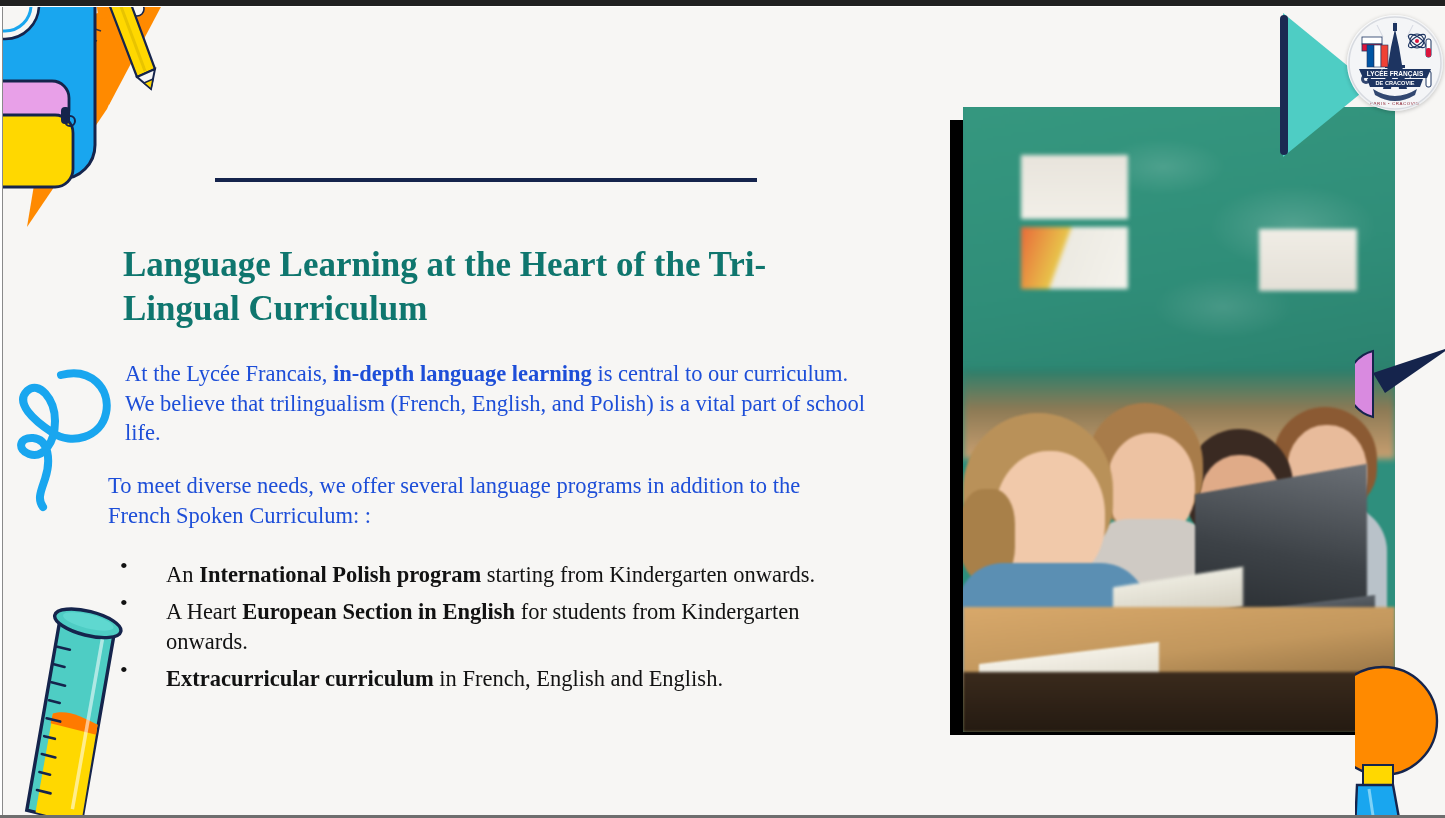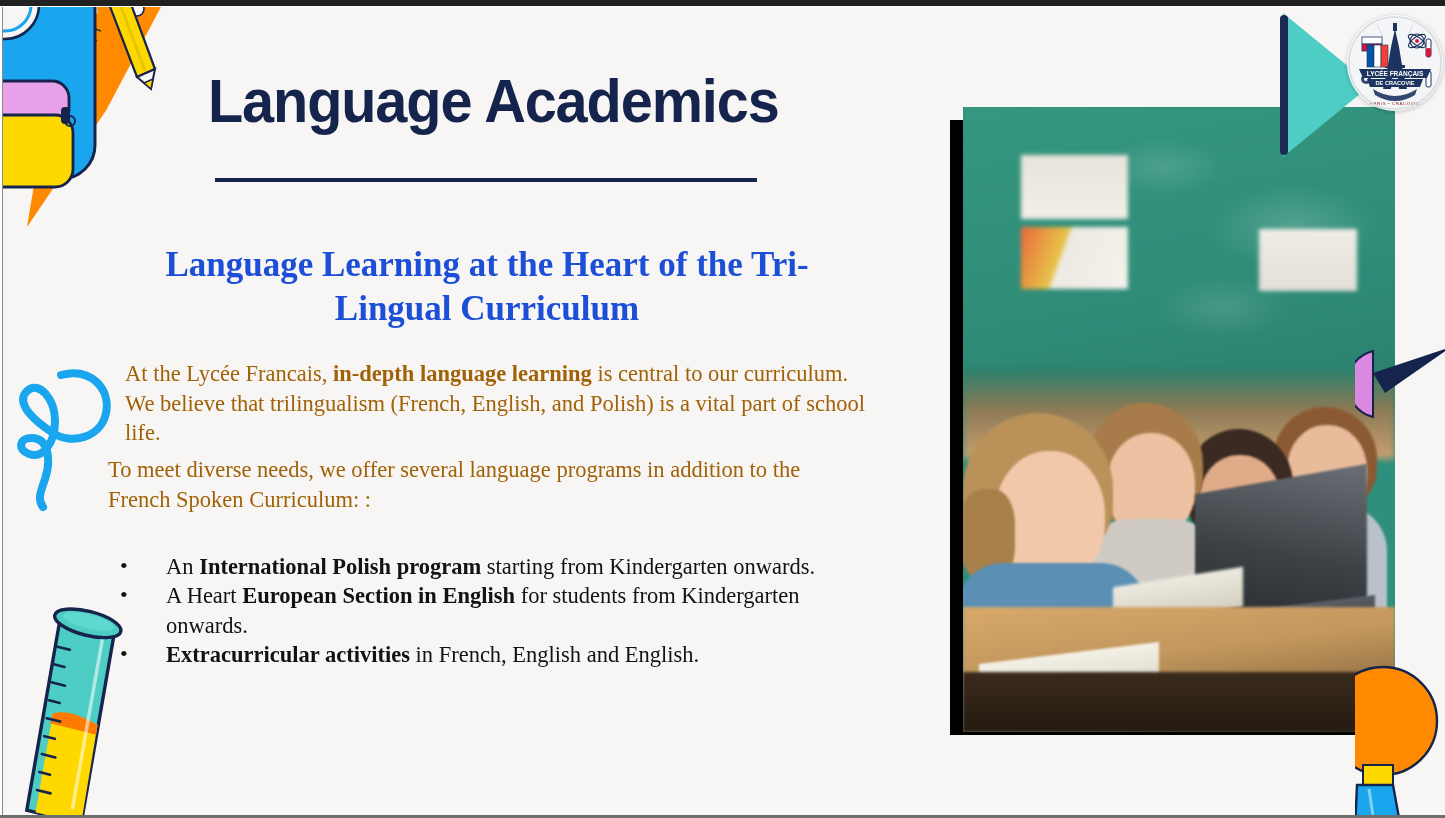--- a/index.html
+++ b/index.html
@@ -43,52 +43,52 @@
     white-space:nowrap;
   }
   #title-rule{
     position:absolute; left:212px; top:171px;
     width:542px; height:4px; background:#15244c;
   }
 
   
   #subtitle{
     position:absolute; left:120px; top:236px; width:728px;
-    text-align:center;
+    text-align:left;
     font-family:"Liberation Serif", serif;
     font-weight:bold;
     font-size:35px;
     line-height:1.26;
-    color:#1d4ed8;
+    color:#0f766e;
   }
 
   
   #body-copy{ position:absolute; left:105px; top:352px; width:760px; }
   .para{
     font-size:22.5px;
     line-height:1.32;
-    color:#a16207;
+    color:#1d4ed8;
     text-align:left;
     font-family:Liberation Serif, serif;
   }
   #para-intro{ margin-left:17px; width:740px; }
-  #para-offer{ margin-top:7px; width:755px; }
+  #para-offer{ margin-top:23px; width:755px; }
   .para b{ font-weight:bold; }
 
   
   #program-list{ position:absolute; left:105px; top:545px; width:775px; }
   .bullet-row{
     display:flex; align-items:flex-start;
     font-size:22.5px; line-height:1.30; color:#121212;
   }
   .bullet-dot{
     width:58px; flex:0 0 58px; text-align:left;
     padding-left:12px; font-size:22px; line-height:1.30;
   }
-  .bullet-text{ flex:1 1 auto; }
+  .bullet-text{ flex:1 1 auto;margin-top:8px; }
   .bullet-text b{ font-weight:bold; }
 
   
   #photo-shadow{
     position:absolute; left:947px; top:113px;
     width:445px; height:615px; background:#000000;
   }
   #photo-frame{
     position:absolute; left:960px; top:100px;
     width:432px; height:625px; overflow:hidden;
@@ -373,40 +373,37 @@
         <circle cx="28" cy="384" r="54" fill="#ff8a00" stroke="#15244c" stroke-width="2.4"></circle>
       </g>
       <g>
         <rect x="8" y="428" width="30" height="20" fill="#ffd800" stroke="#15244c" stroke-width="2"></rect>
         <path d="M2 448 L38 448 L46 492 L0 492 Z" fill="#19a6ef" stroke="#15244c" stroke-width="2.4"></path>
         <line x1="14" y1="452" x2="20" y2="492" stroke="#7fd2f7" stroke-width="3"></line>
       </g>
     </svg>
   </div>
 
-  <div id="title-block">
-    <div id="page-title">Language Academics</div>
-  </div>
   <div id="title-rule"></div>
 
   <div id="subtitle">Language Learning at the Heart of the Tri-Lingual Curriculum</div>
 
   <div id="body-copy">
     <p class="para" id="para-intro"><span>At the Lycée Francais, </span><b>in-depth language learning</b><span> is central to our curriculum. We believe that trilingualism (French, English, and Polish) is a vital part of school life.</span></p>
     <p class="para" id="para-offer"><span>To meet diverse needs, we offer several language programs in addition to the French Spoken Curriculum: :</span></p>
   </div>
 
   <div id="program-list">
     <div class="bullet-row">
       <span class="bullet-dot">•</span>
       <span class="bullet-text"><span>An </span><b>International Polish program</b><span> starting from Kindergarten onwards.</span></span>
     </div>
     <div class="bullet-row">
       <span class="bullet-dot">•</span>
       <span class="bullet-text"><span>A Heart </span><b>European Section in English</b><span> for students from Kindergarten onwards.</span></span>
     </div>
     <div class="bullet-row">
       <span class="bullet-dot">•</span>
-      <span class="bullet-text"><b>Extracurricular activities</b><span> in French, English and English.</span></span>
+      <span class="bullet-text"><b>Extracurricular curriculum</b><span> in French, English and English.</span></span>
     </div>
   </div>
 
 </div>
 
 </body></html>

